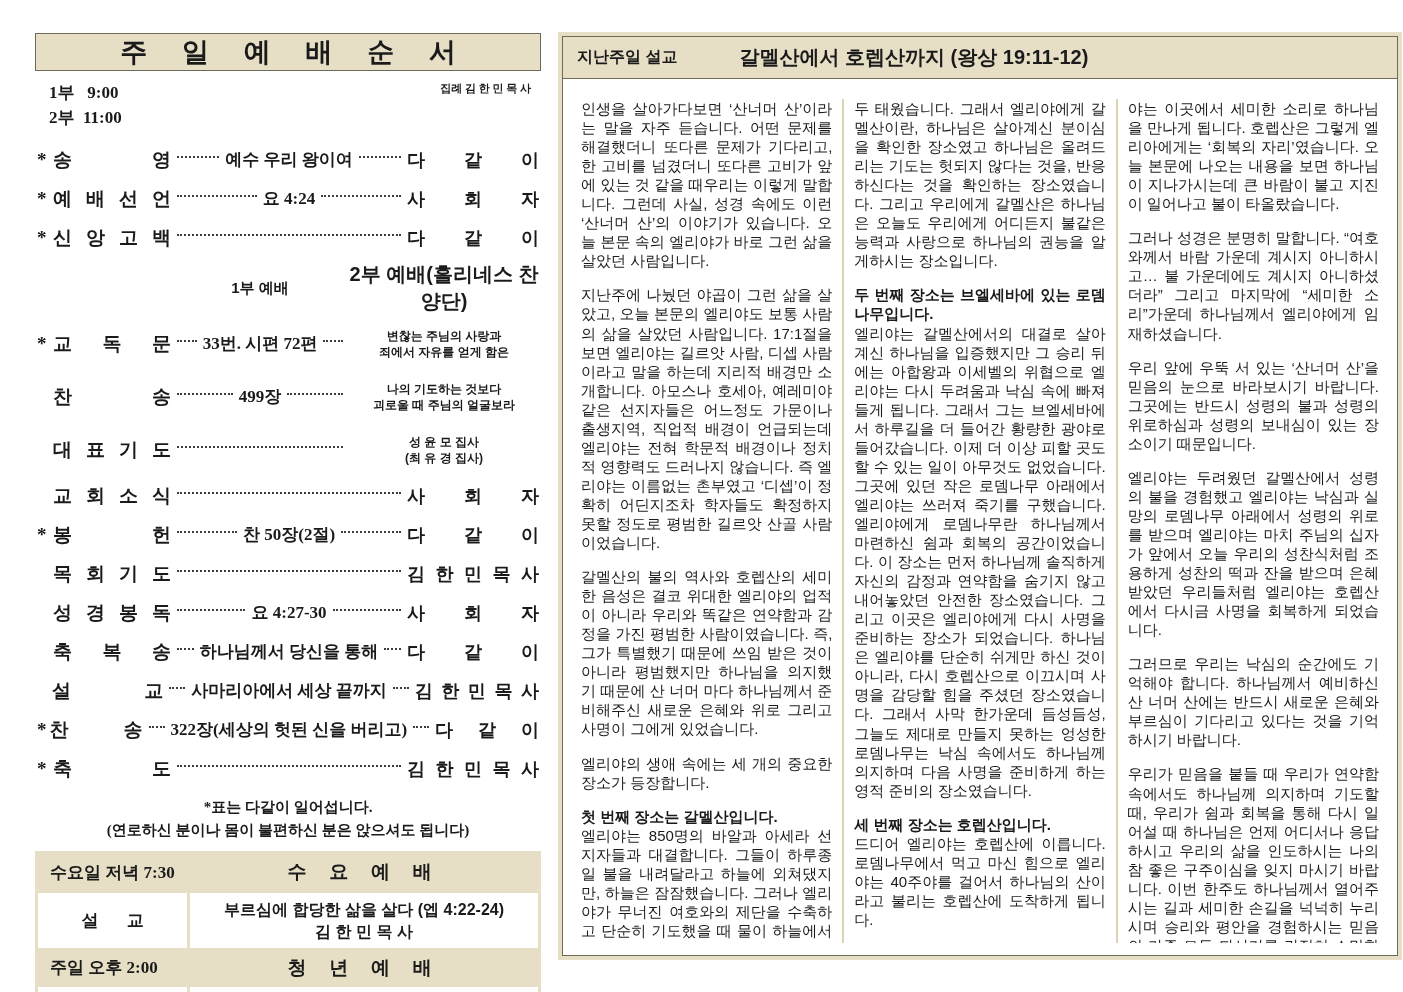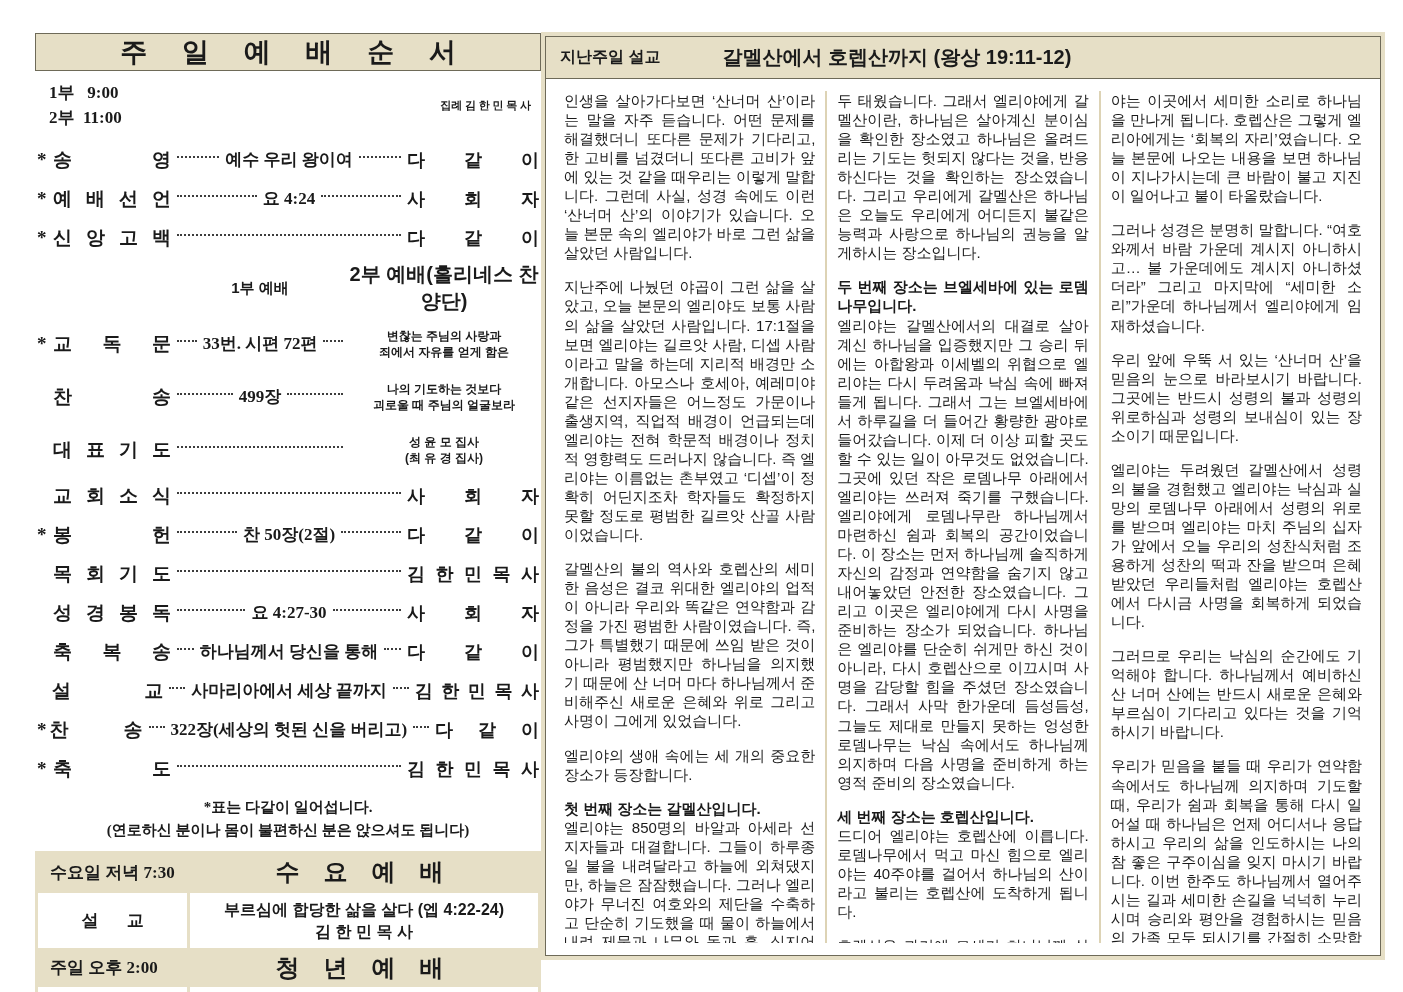--- a/index.html
+++ b/index.html
@@ -12,21 +12,21 @@
   html,body{margin:0;padding:0;background:#fff;}
   .page{position:relative;width:1403px;height:992px;background:#fff;color:var(--ink);
         font-family:"Liberation Sans",sans-serif;overflow:hidden;}
 
   
   .left{position:absolute;left:35px;top:33px;width:506px;height:924px;
         display:flex;flex-direction:column;font-family:"Liberation Serif",serif;}
   .title-box{height:42px;background:var(--tan);border:1px solid var(--line);
         display:flex;align-items:center;justify-content:center;
         font-size:27px;font-weight:bold;letter-spacing:14px;padding-left:14px;}
-  .top-row{display:flex;justify-content:space-between;align-items:center;
+  .top-row{display:flex;justify-content:space-between;align-items:flex-start;
         margin:10px 10px 8px 14px;font-size:17px;font-weight:bold;}
   .times{white-space:pre;line-height:1.45;}
   .officiant{font-size:11px;}
 
   .rows{display:flex;flex-direction:column;margin:2px 2px 0 2px;}
   .orow{display:flex;align-items:center;min-height:39px;font-weight:bold;}
   .orow.tall{min-height:53px;}
   .star{width:16px;font-size:19px;text-align:left;}
   .olabel{width:118px;font-size:19px;text-align:justify;text-align-last:justify;}
   .dots{flex:1;min-width:16px;height:2px;border-bottom:2px dotted #3c3c3c;
@@ -47,28 +47,28 @@
   .srow{display:flex;}
   .srow + .srow{border-top:3px solid var(--tan);}
   .srow.head{background:var(--tan);min-height:36px;}
   .srow.body{background:#fff;min-height:58px;}
   .scell-left{width:152px;display:flex;align-items:center;justify-content:center;
         font-weight:bold;font-size:17px;}
   .srow.head .scell-left{justify-content:flex-start;padding-left:12px;}
   .srow.body .scell-left{border-right:3px solid var(--tan);letter-spacing:12px;padding-left:12px;}
   .scell-right{flex:1;display:flex;flex-direction:column;justify-content:center;
         text-align:center;font-weight:bold;}
-  .srow.head .scell-right{font-size:24px;letter-spacing:9px;align-items:center;}
+  .srow.head .scell-right{font-size:19px;letter-spacing:9px;align-items:center;}
   .srow.body .scell-right{font-size:16px;line-height:1.35;font-family:"Liberation Sans",sans-serif;}
   .left-rule{margin-top:auto;height:4px;background:var(--tan);}
 
   
-  .right{position:absolute;left:545px;top:36px;width:836px;height:920px;
+  .right{position:absolute;left:562px;top:36px;width:836px;height:920px;
         background:#fff;border:1px solid var(--line);box-shadow:0 0 0 4px var(--tan);
-        display:flex;flex-direction:column;}
+        display:flex;flex-direction:column;gap:8px;}
   .sermon-header{background:var(--tan);border-bottom:1px solid var(--line);
         display:flex;align-items:center;padding:7px 14px;}
   .sh-label{font-size:16px;font-weight:bold;}
   .sh-title{font-size:20px;font-weight:bold;margin-left:62px;}
   .cols{flex:1;display:flex;padding:12px 8px;overflow:hidden;}
   .col{flex:1;padding:0 10px;font-size:15px;line-height:1.27;text-align:justify;overflow:hidden;}
   .col + .col{border-left:2px solid var(--sep);}
   .col p{margin:0 0 15px 0;}
   .col p.shead{font-weight:bold;margin:0;}
 </style>

